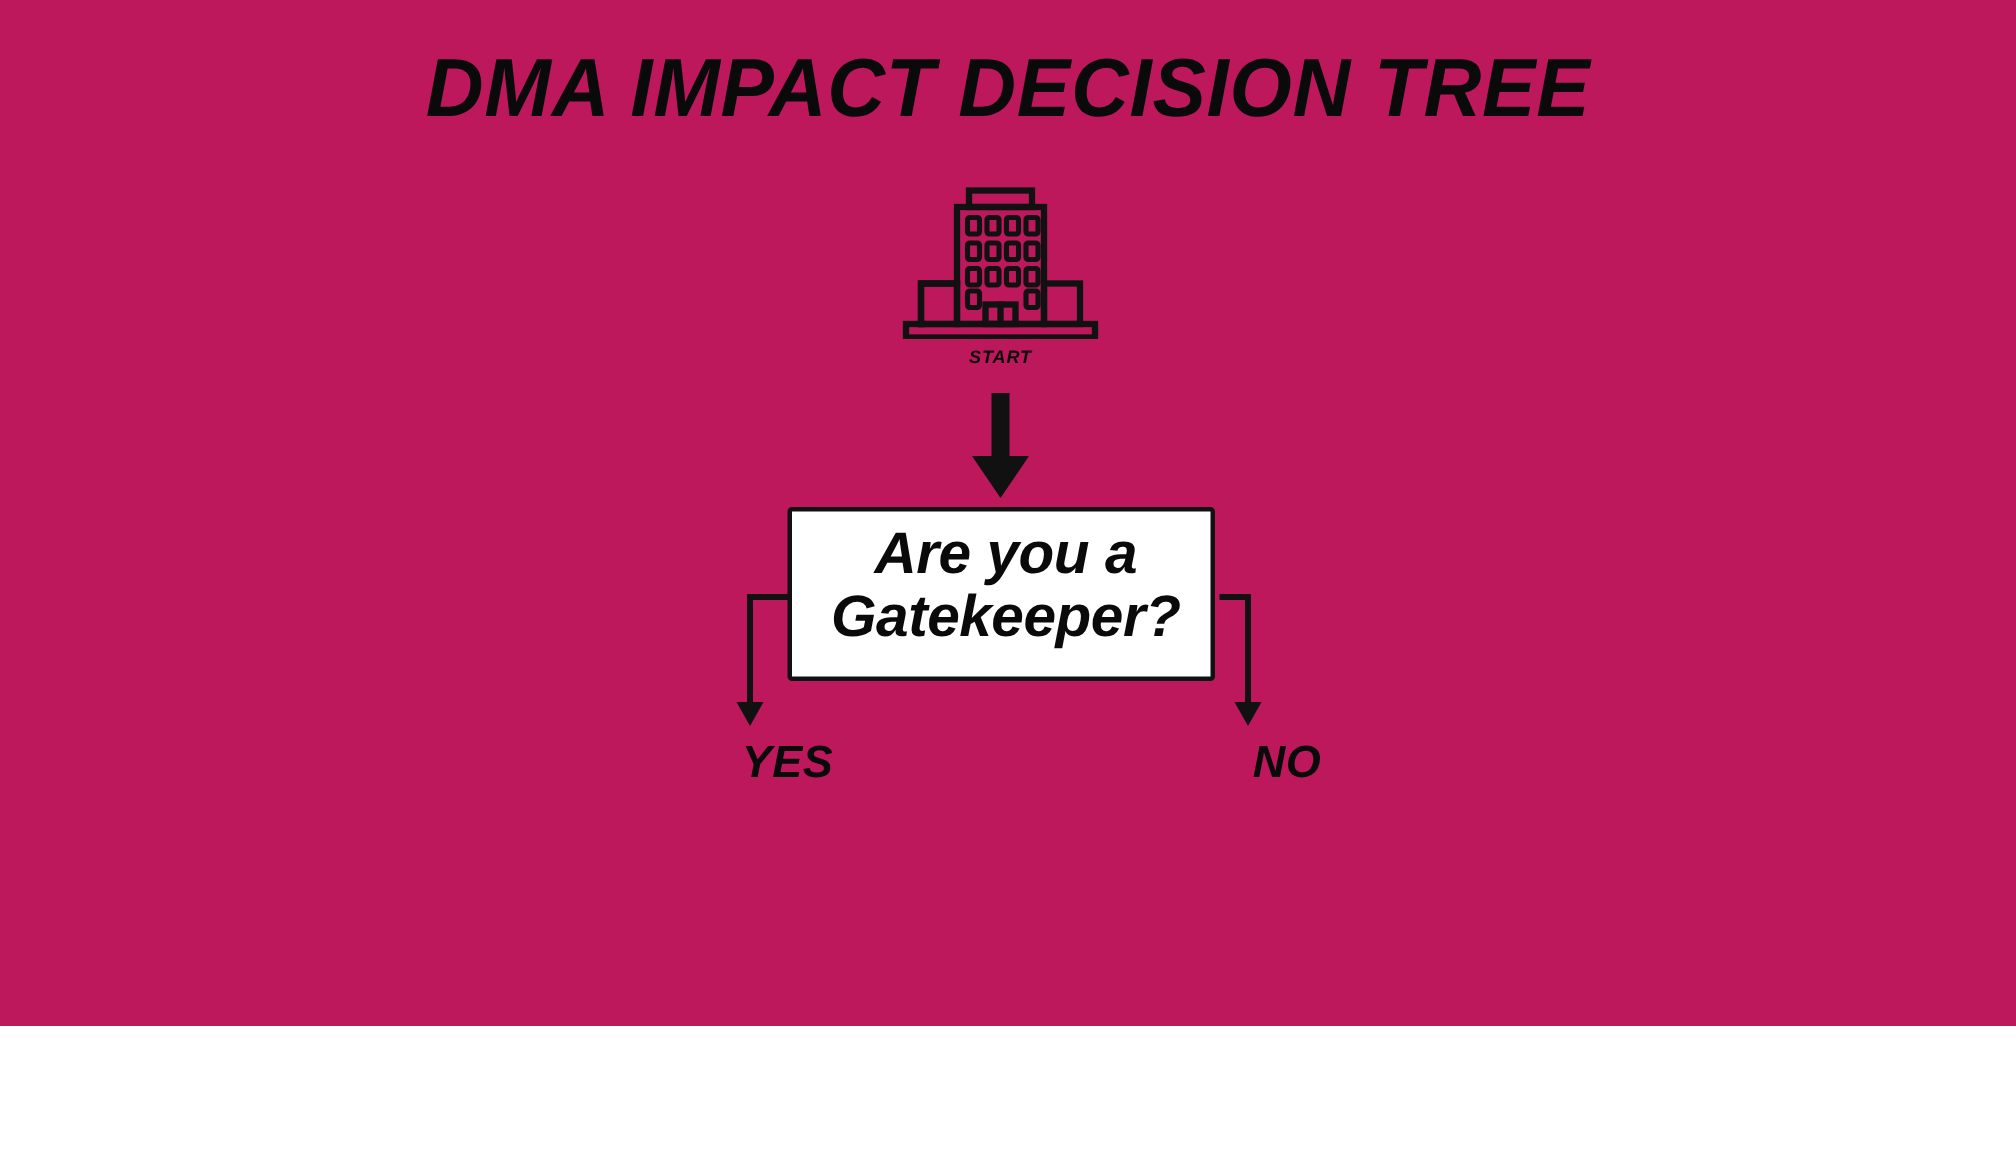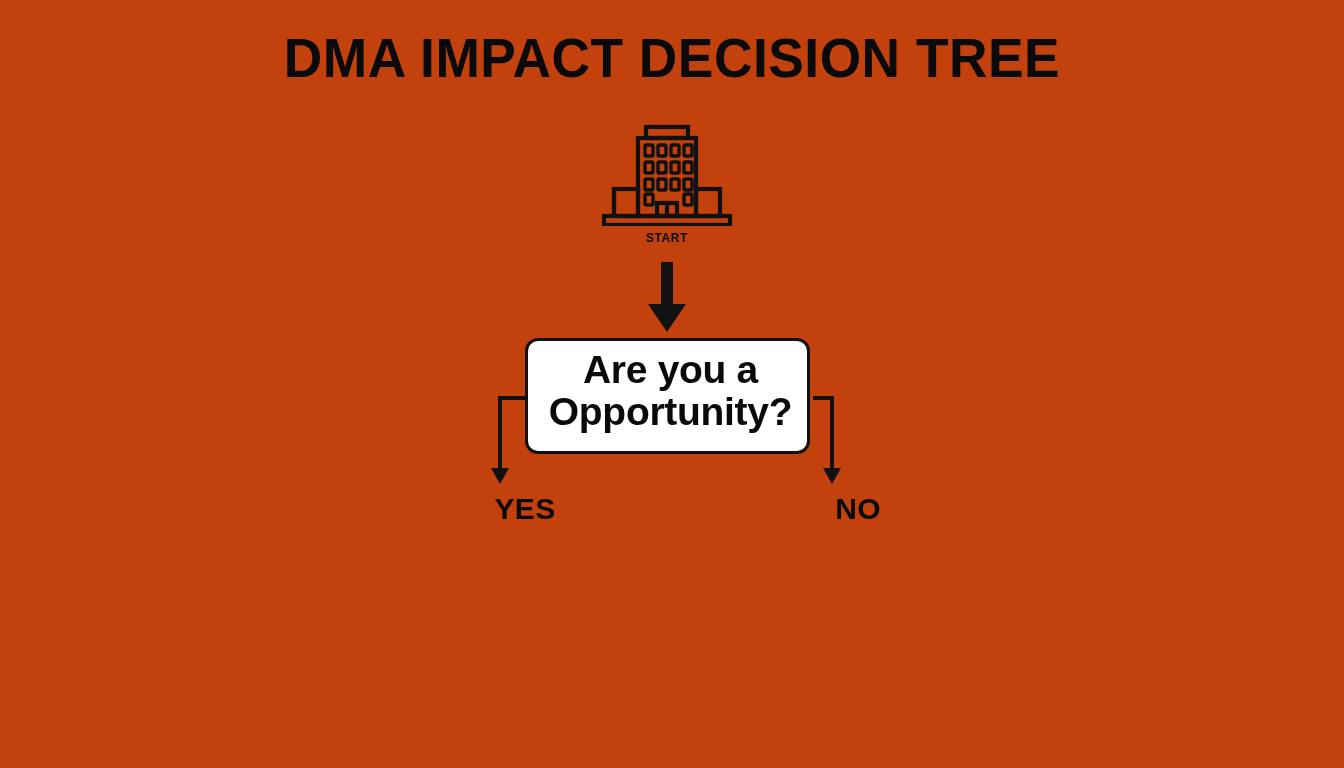--- a/index.html
+++ b/index.html
@@ -7,23 +7,24 @@
     margin: 0;
     padding: 0;
     background: #ffffff;
   }
   body {
     font-family: "Liberation Sans", sans-serif;
   }
   #canvas {
     position: relative;
     width: 1344px;
-    height: 768px;
-    background: #c2410c;
+    height: 684px;
+    background: #be185d;
     overflow: hidden;
+    font-style: italic;
   }
 
   
   #title {
     position: absolute;
     left: 0;
     top: 30px;
     width: 1344px;
     text-align: center;
     font-family: "Liberation Sans", sans-serif;
@@ -68,21 +69,21 @@
   }
 
   
   #decision-box {
     position: absolute;
     left: 525px;
     top: 338px;
     width: 285px;
     height: 116px;
     border: 3px solid #111111;
-    border-radius: 13px;
+    border-radius: 3px;
     background: #ffffff;
     box-sizing: border-box;
   }
   #decision-text {
     position: absolute;
     left: -20px;
     top: 8px;
     width: 325px;
     text-align: center;
     font-size: 39px;
@@ -197,21 +198,21 @@
   <div id="main-arrow">
     <svg viewBox="0 0 44 72" width="44" height="72" aria-hidden="true">
       <rect x="16" y="0" width="12" height="48" fill="#111111"></rect>
       <polygon points="3,42 41,42 22,70" fill="#111111"></polygon>
     </svg>
   </div>
 
   <div id="decision-box">
     <div id="decision-text">
       <div>Are you a</div>
-      <div>Opportunity?</div>
+      <div>Gatekeeper?</div>
     </div>
   </div>
 
   <div id="branches">
     <svg viewBox="0 0 420 115" width="420" height="115" aria-hidden="true">
 
       <g>
         <path d="M57 18 H30 V92" fill="none" stroke="#111111" stroke-width="4"></path>
         <polygon points="21,88 39,88 30,104" fill="#111111"></polygon>
       </g>

